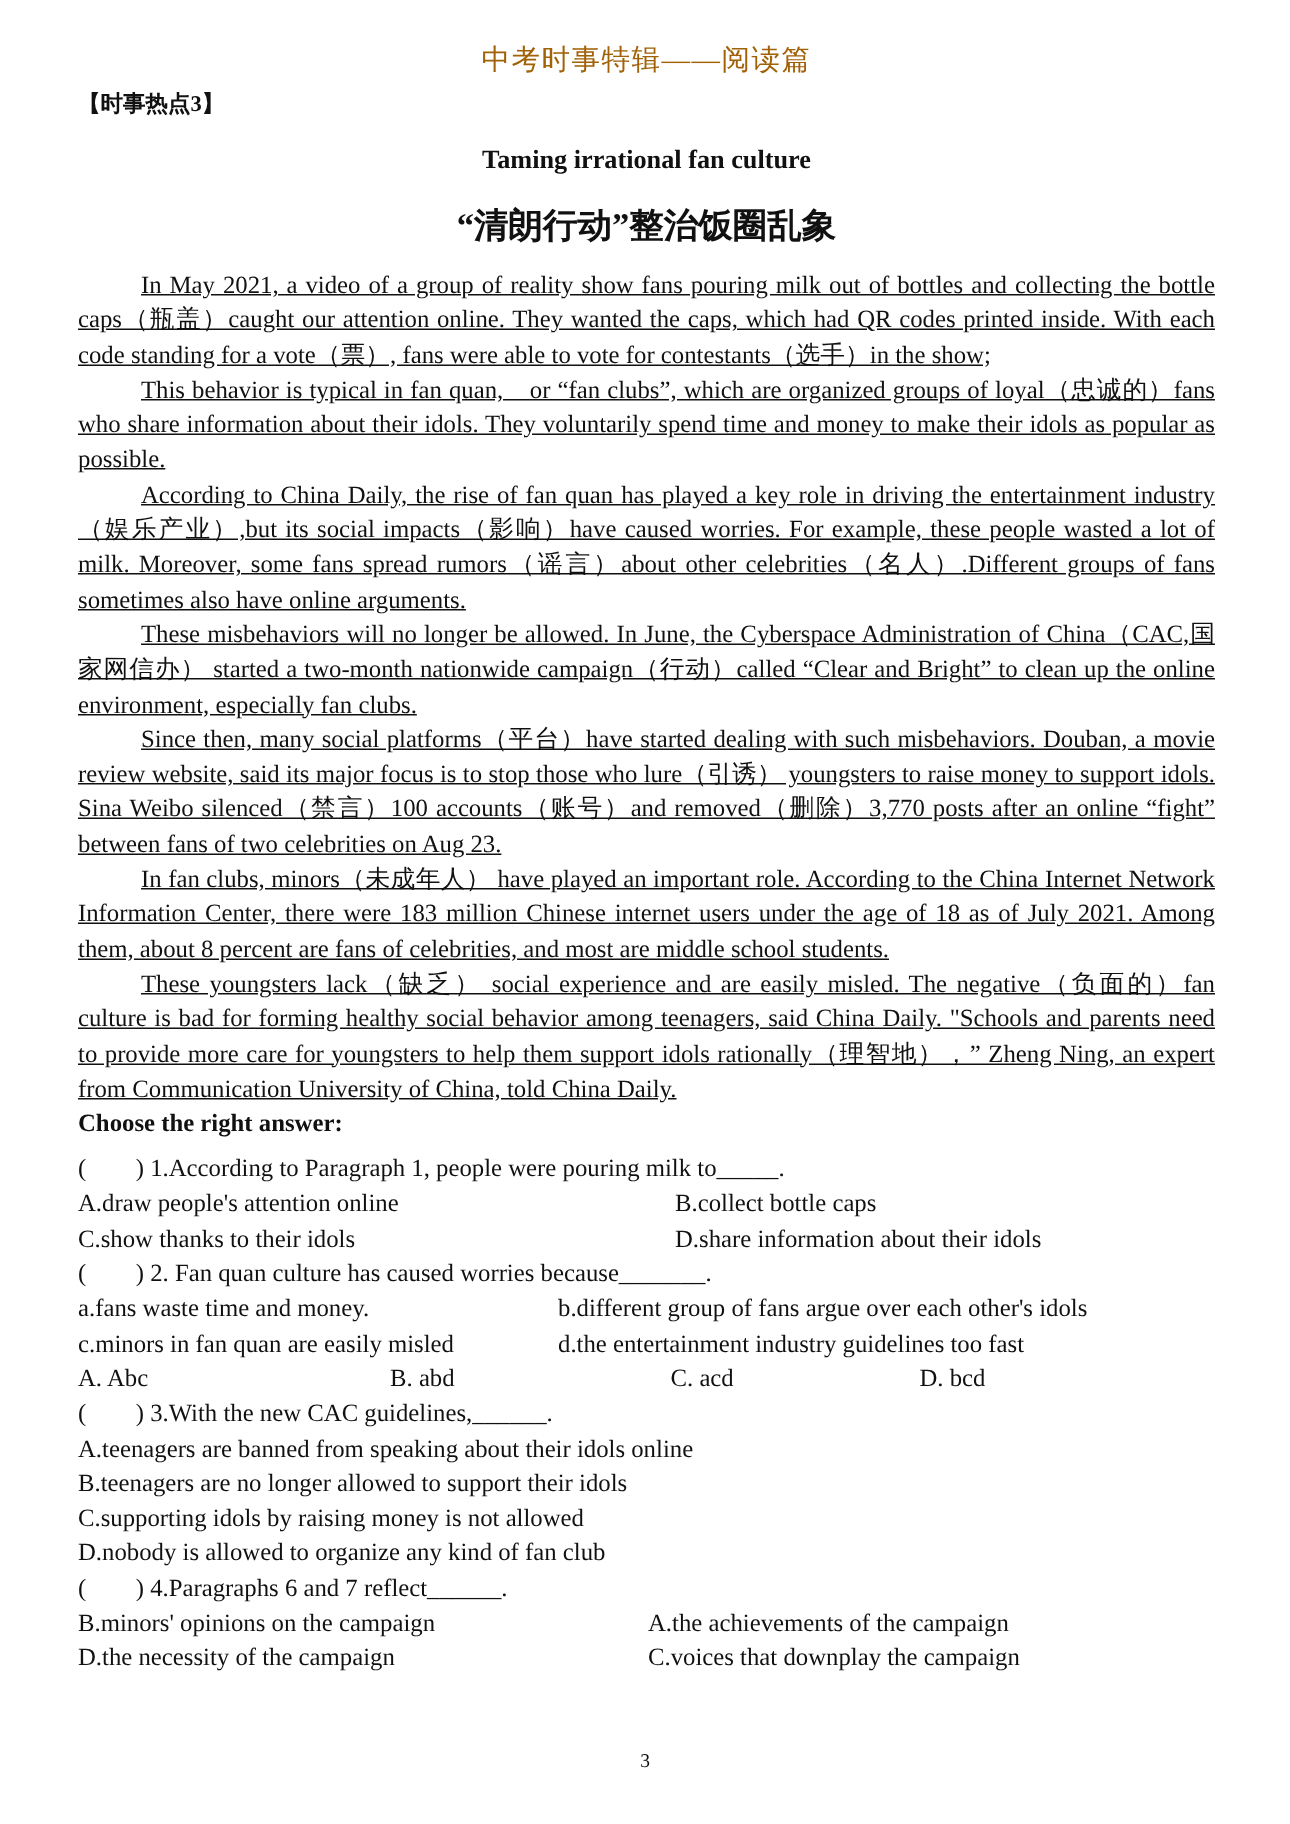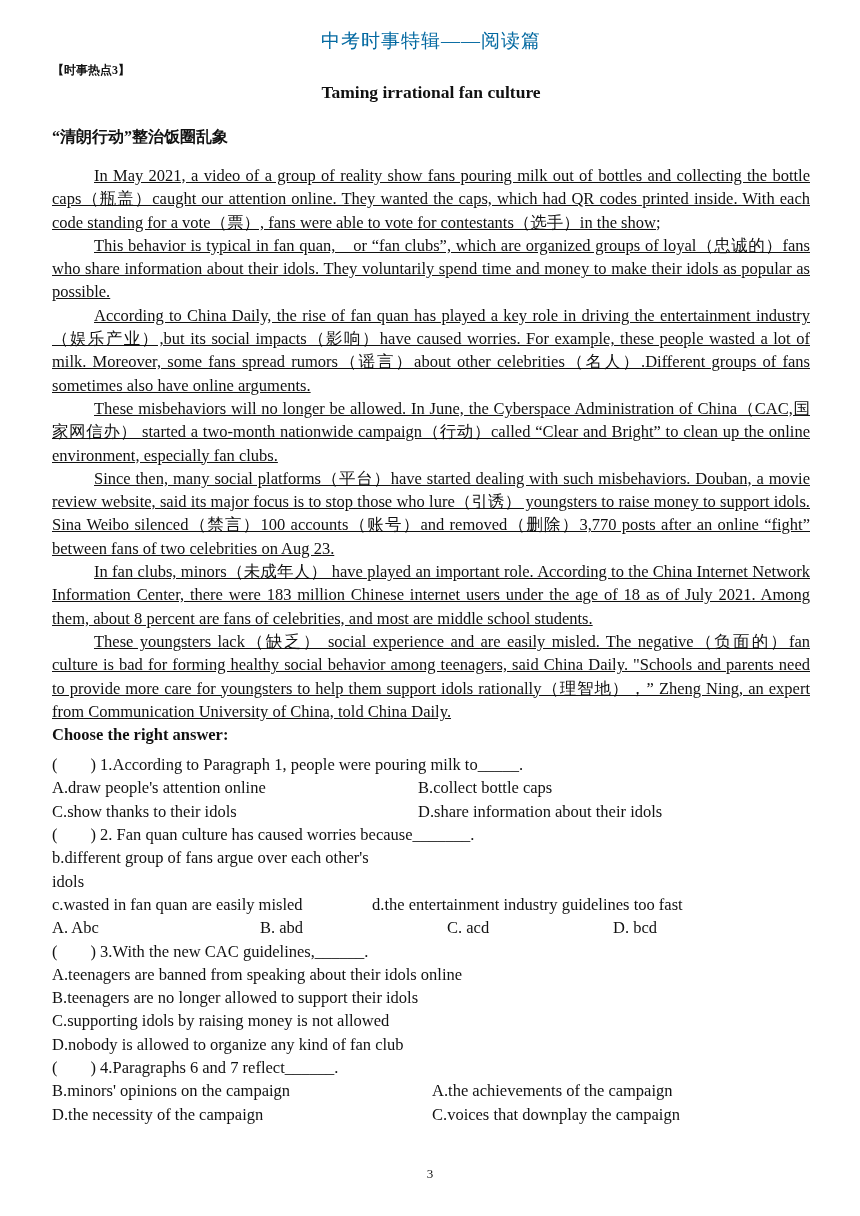--- a/index.html
+++ b/index.html
@@ -19,34 +19,35 @@
     position: relative;
   }
   .doc-header {
     text-align: center;
     font-size: 19px;
     line-height: 22px;
     letter-spacing: 1px;
   }
   .section-label {
     margin-top: 7px;
-    font-size: 12px;
+    font-size: 15px;
     line-height: 22px;
     font-weight: bold;
   }
   .title-en {
-    margin-top: 1px;
+    margin-top: 15px;
     text-align: center;
     font-size: 17.5px;
     line-height: 21px;
     font-weight: bold;
   }
   .title-zh {
     margin-top: 22px;
-    font-size: 16px;
+    text-align: center;
+    font-size: 23px;
     line-height: 24px;
     font-weight: bold;
   }
   .article {
     margin-top: 15px;
   }
   .article p {
     font-size: 16.5px;
     line-height: 23.3px;
     text-align: justify;
@@ -60,41 +61,41 @@
   }
   .quiz {
     margin-top: 7px;
     font-size: 16.5px;
     line-height: 23.3px;
   }
   .q-stem { white-space: pre-wrap; }
   .opt-grid {
     display: grid;
   }
-  .grid-q1 { grid-template-columns: 366px auto; }
+  .grid-q1 { grid-template-columns: 366px auto; gap: 32px; }
   .grid-q2 { grid-template-columns: 320px auto; }
   .grid-combo { grid-template-columns: 208px 187px 166px auto; }
   .grid-q4 { grid-template-columns: 380px auto; }
   .opt { display: block; }
   .page-number {
     position: absolute;
     left: 0;
     right: 0;
     top: 1166px;
     text-align: center;
     font-size: 13px;
     line-height: 16px;
   }
 </style>
 </head>
 <body>
 
 <div class="page">
 
-  <div class="doc-header" style="color: #0369a1;">中考时事特辑——阅读篇</div>
+  <div class="doc-header" style="color: #a16207;">中考时事特辑——阅读篇</div>
 
   <div class="section-label">【时事热点3】</div>
 
   <div class="title-en">Taming irrational fan culture</div>
 
   <div class="title-zh">“清朗行动”整治饭圈乱象</div>
 
   <div class="article">
     <p>In May 2021, a video of a group of reality show fans pouring milk out of bottles and collecting the bottle caps（瓶盖）caught our attention online. They wanted the caps, which had QR codes printed inside. With each code standing for a vote（票）, fans were able to vote for contestants（选手）in the show;</p>
     <p>This behavior is typical in fan quan,　or “fan clubs”, which are organized groups of loyal（忠诚的）fans who share information about their idols. They voluntarily spend time and money to make their idols as popular as possible.</p>
@@ -117,24 +118,25 @@
       </div>
       <div class="opt-grid grid-q1">
         <span class="opt">C.show thanks to their idols</span>
         <span class="opt">D.share information about their idols</span>
       </div>
     </div>
 
     <div class="q">
       <div class="q-stem">(　　) 2. Fan quan culture has caused worries because_______.</div>
       <div class="opt-grid grid-q2">
+        <span class="opt">a.fans waste time and money.</span>
         <span class="opt">b.different group of fans argue over each other's idols</span>
       </div>
       <div class="opt-grid grid-q2">
-        <span class="opt">c.wasted in fan quan are easily misled</span>
+        <span class="opt">c.minors in fan quan are easily misled</span>
         <span class="opt">d.the entertainment industry guidelines too fast</span>
       </div>
       <div class="opt-grid grid-combo">
         <span class="opt">A. Abc</span>
         <span class="opt">B. abd</span>
         <span class="opt">C. acd</span>
         <span class="opt">D. bcd</span>
       </div>
     </div>
 

